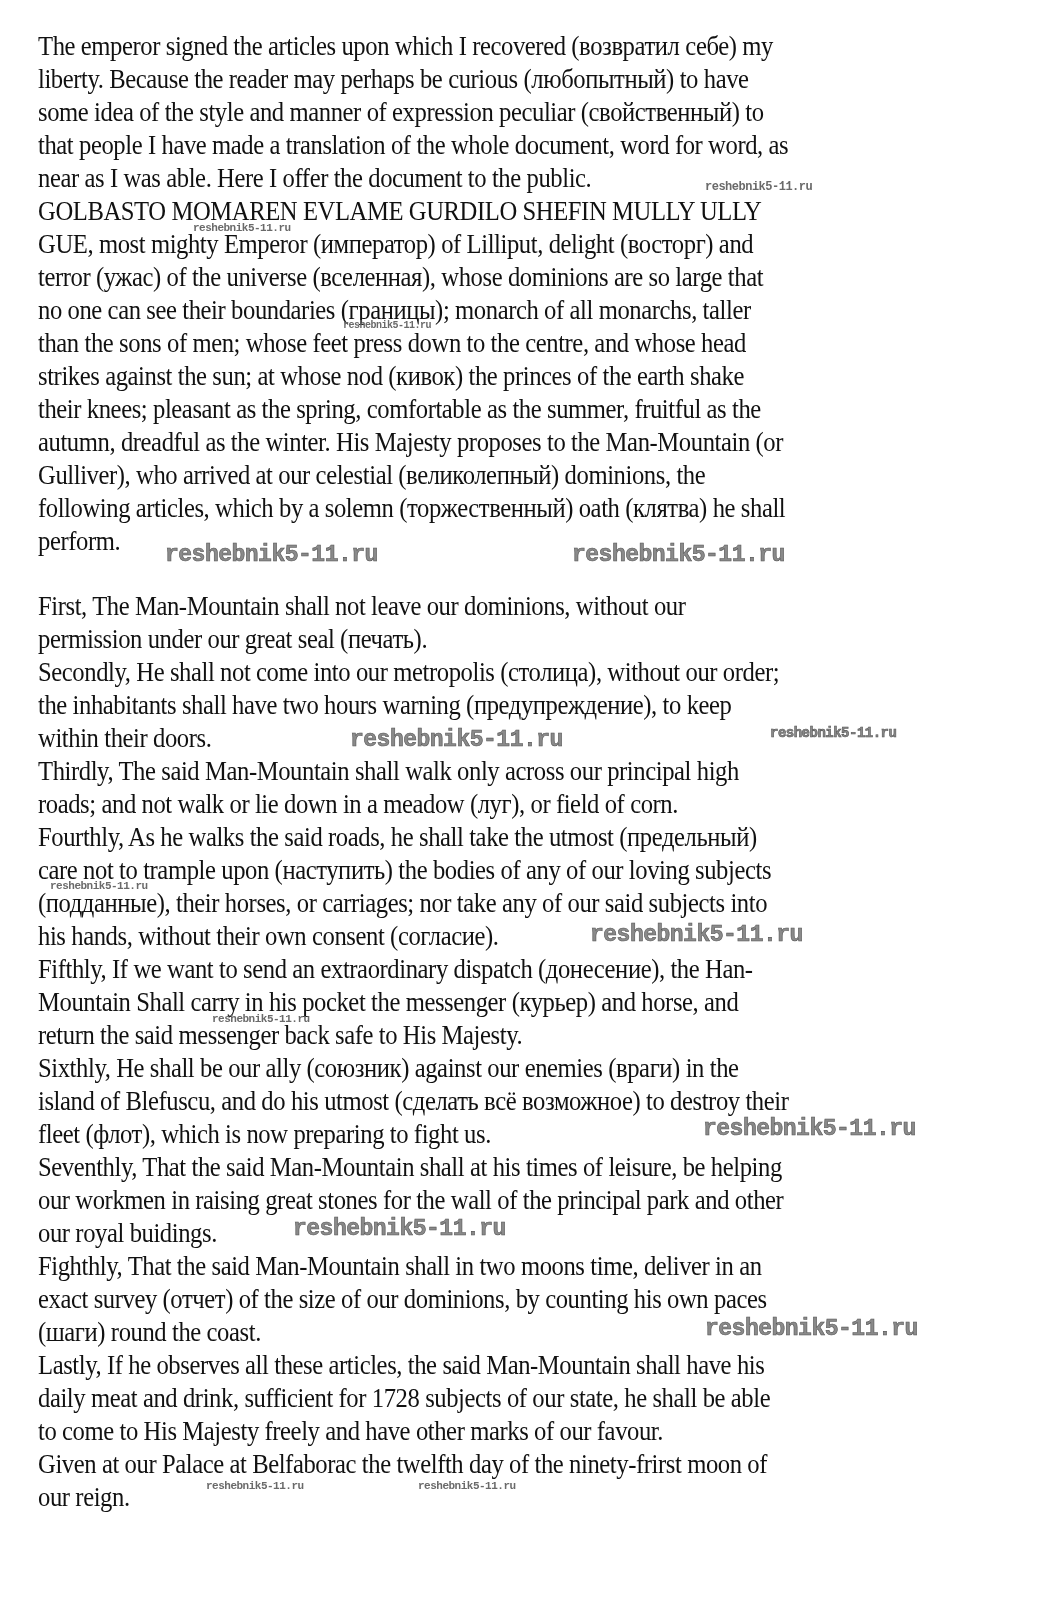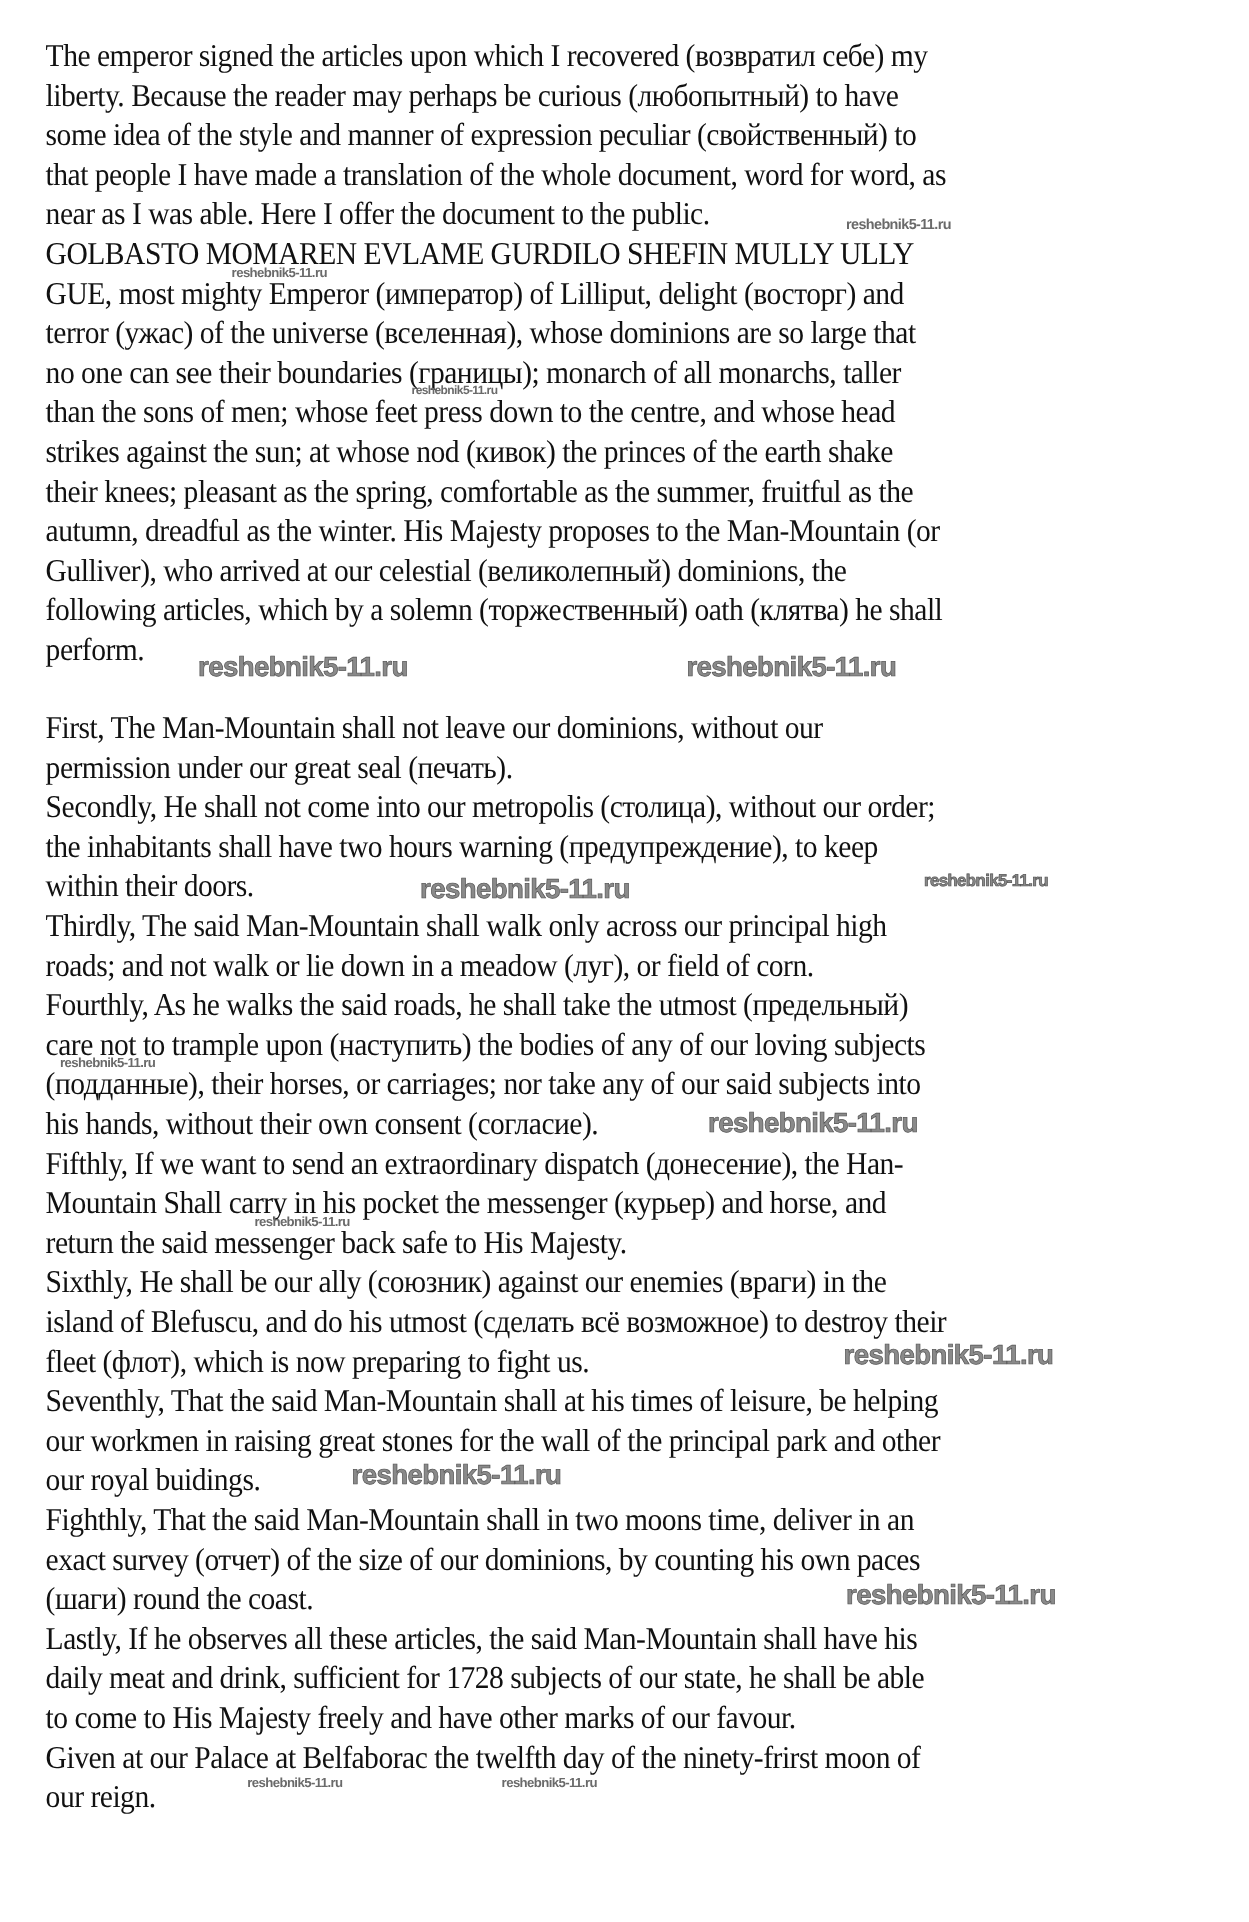--- a/index.html
+++ b/index.html
@@ -9,21 +9,21 @@
     color: #111111;
   }
   .page { position: absolute; left: 38px; top: 30px; width: 980px; }
   .line {
     position: absolute; left: 0; white-space: nowrap;
     font-size: 26.5px; line-height: 33px; letter-spacing: -0.45px;
     transform-origin: left top;
   }
   .wm {
     position: absolute; white-space: nowrap;
-    font-family: Liberation Sans, sans-serif;
+    font-family: Liberation Mono, monospace;
     font-weight: bold; color: #8a8a8a;
     -webkit-text-stroke: 0.6px #555555;
     letter-spacing: -0.5px;
   }
   .wm.big { font-size: 23px; }
   .wm.mid { font-size: 17px; }
   .wm.small { font-size: 12px; color: #6a6a6a; -webkit-text-stroke: 0; font-weight: bold; }
 </style>
 </head>
 <body>

